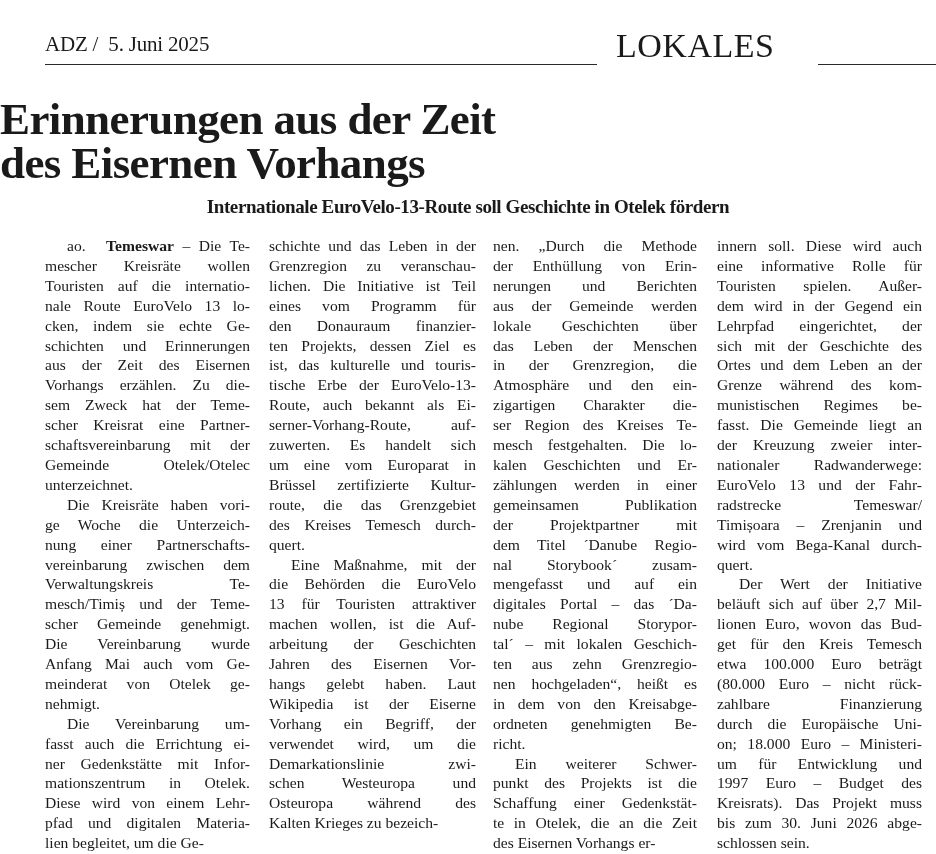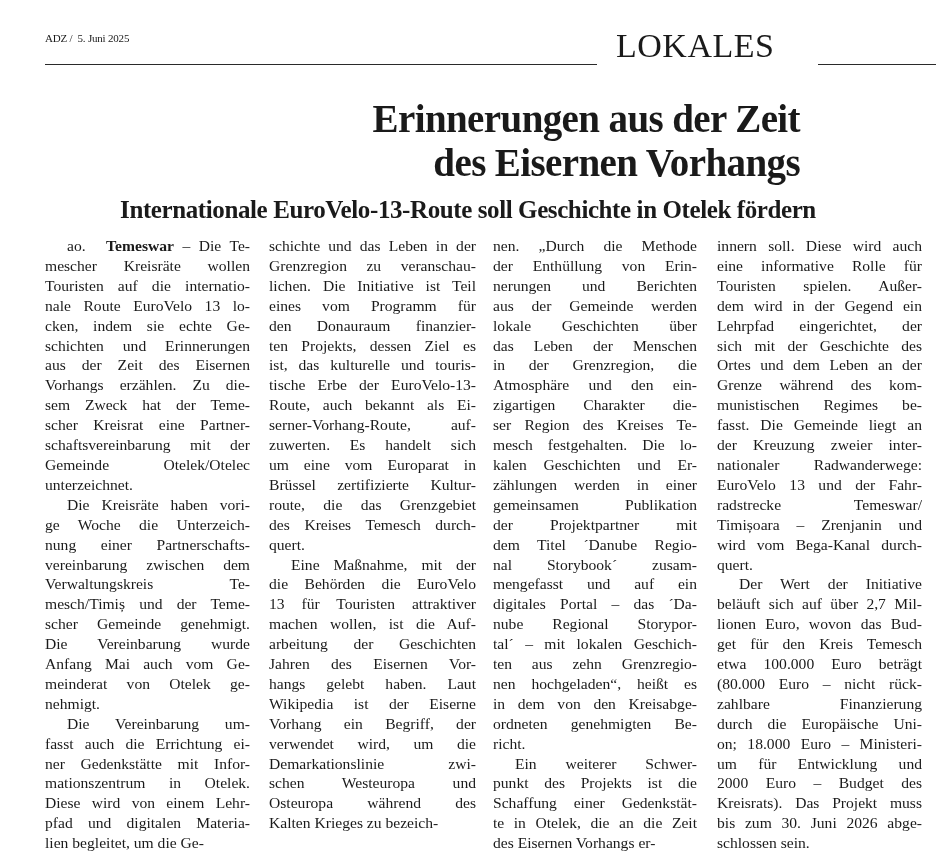--- a/index.html
+++ b/index.html
@@ -4,43 +4,43 @@
   <style>
     html, body { margin: 0; padding: 0; background: #ffffff; }
     body {
       width: 936px; height: 854px; position: relative; overflow: hidden;
       color: #1a1a1a;
       font-family: "Liberation Serif", "DejaVu Serif", serif;
     }
     .masthead { position: absolute; left: 0; top: 0; width: 936px; height: 80px; }
     .dateline {
       position: absolute; left: 45px; top: 32px;
-      font-size: 11px; letter-spacing: -0.2px;
+      font-size: 21px; letter-spacing: -0.2px;
     }
     .rule-left {
       position: absolute; left: 45px; top: 64px; width: 552px; height: 0;
       border-top: 1.8px solid #2a2a2a;
     }
     .section {
       position: absolute; left: 616px; top: 29px;
       font-size: 34px; letter-spacing: 0.5px; line-height: 1; text-align: right;
     }
     .rule-right {
       position: absolute; left: 818px; top: 64px; width: 118px; height: 0;
       border-top: 1.8px solid #2a2a2a;
     }
     .headline {
       position: absolute; left: 0; top: 97px; width: 800px;
-      text-align: right; font-weight: bold;
-      font-size: 39px; line-height: 44px; letter-spacing: -0.6px;
+      text-align: left; font-weight: bold;
+      font-size: 45px; line-height: 44px; letter-spacing: -0.6px;
     }
     .subhead {
       position: absolute; left: 0; top: 196px; width: 936px;
       text-align: center; font-weight: bold;
-      font-size: 25px; letter-spacing: -0.4px;
+      font-size: 19px; letter-spacing: -0.4px;
     }
     .columns { position: absolute; top: 236px; left: 0; width: 936px; }
     .col {
       position: absolute; top: 0;
       font-size: 15.6px; line-height: 19.9px;
       text-align: justify; hyphens: manual;
     }
     .col .line { display: block; text-align: justify; text-align-last: justify; white-space: nowrap; }
     .col .line.last { text-align-last: left; }
     .col .indent { padding-left: 22px; }
@@ -190,18 +190,18 @@
       <span class="line indent">Der Wert der Initiative</span>
       <span class="line">beläuft sich auf über 2,7 Mil-</span>
       <span class="line">lionen Euro, wovon das Bud-</span>
       <span class="line">get für den Kreis Temesch</span>
       <span class="line">etwa 100.000 Euro beträgt</span>
       <span class="line">(80.000 Euro – nicht rück-</span>
       <span class="line">zahlbare Finanzierung</span>
       <span class="line">durch die Europäische Uni-</span>
       <span class="line">on; 18.000 Euro – Ministeri-</span>
       <span class="line">um für Entwicklung und</span>
-      <span class="line">2000 Euro – Budget des</span>
+      <span class="line">1997 Euro – Budget des</span>
       <span class="line">Kreisrats). Das Projekt muss</span>
       <span class="line">bis zum 30. Juni 2026 abge-</span>
       <span class="line last">schlossen sein.</span>
     </div>
 </div>
 
 </body></html>

